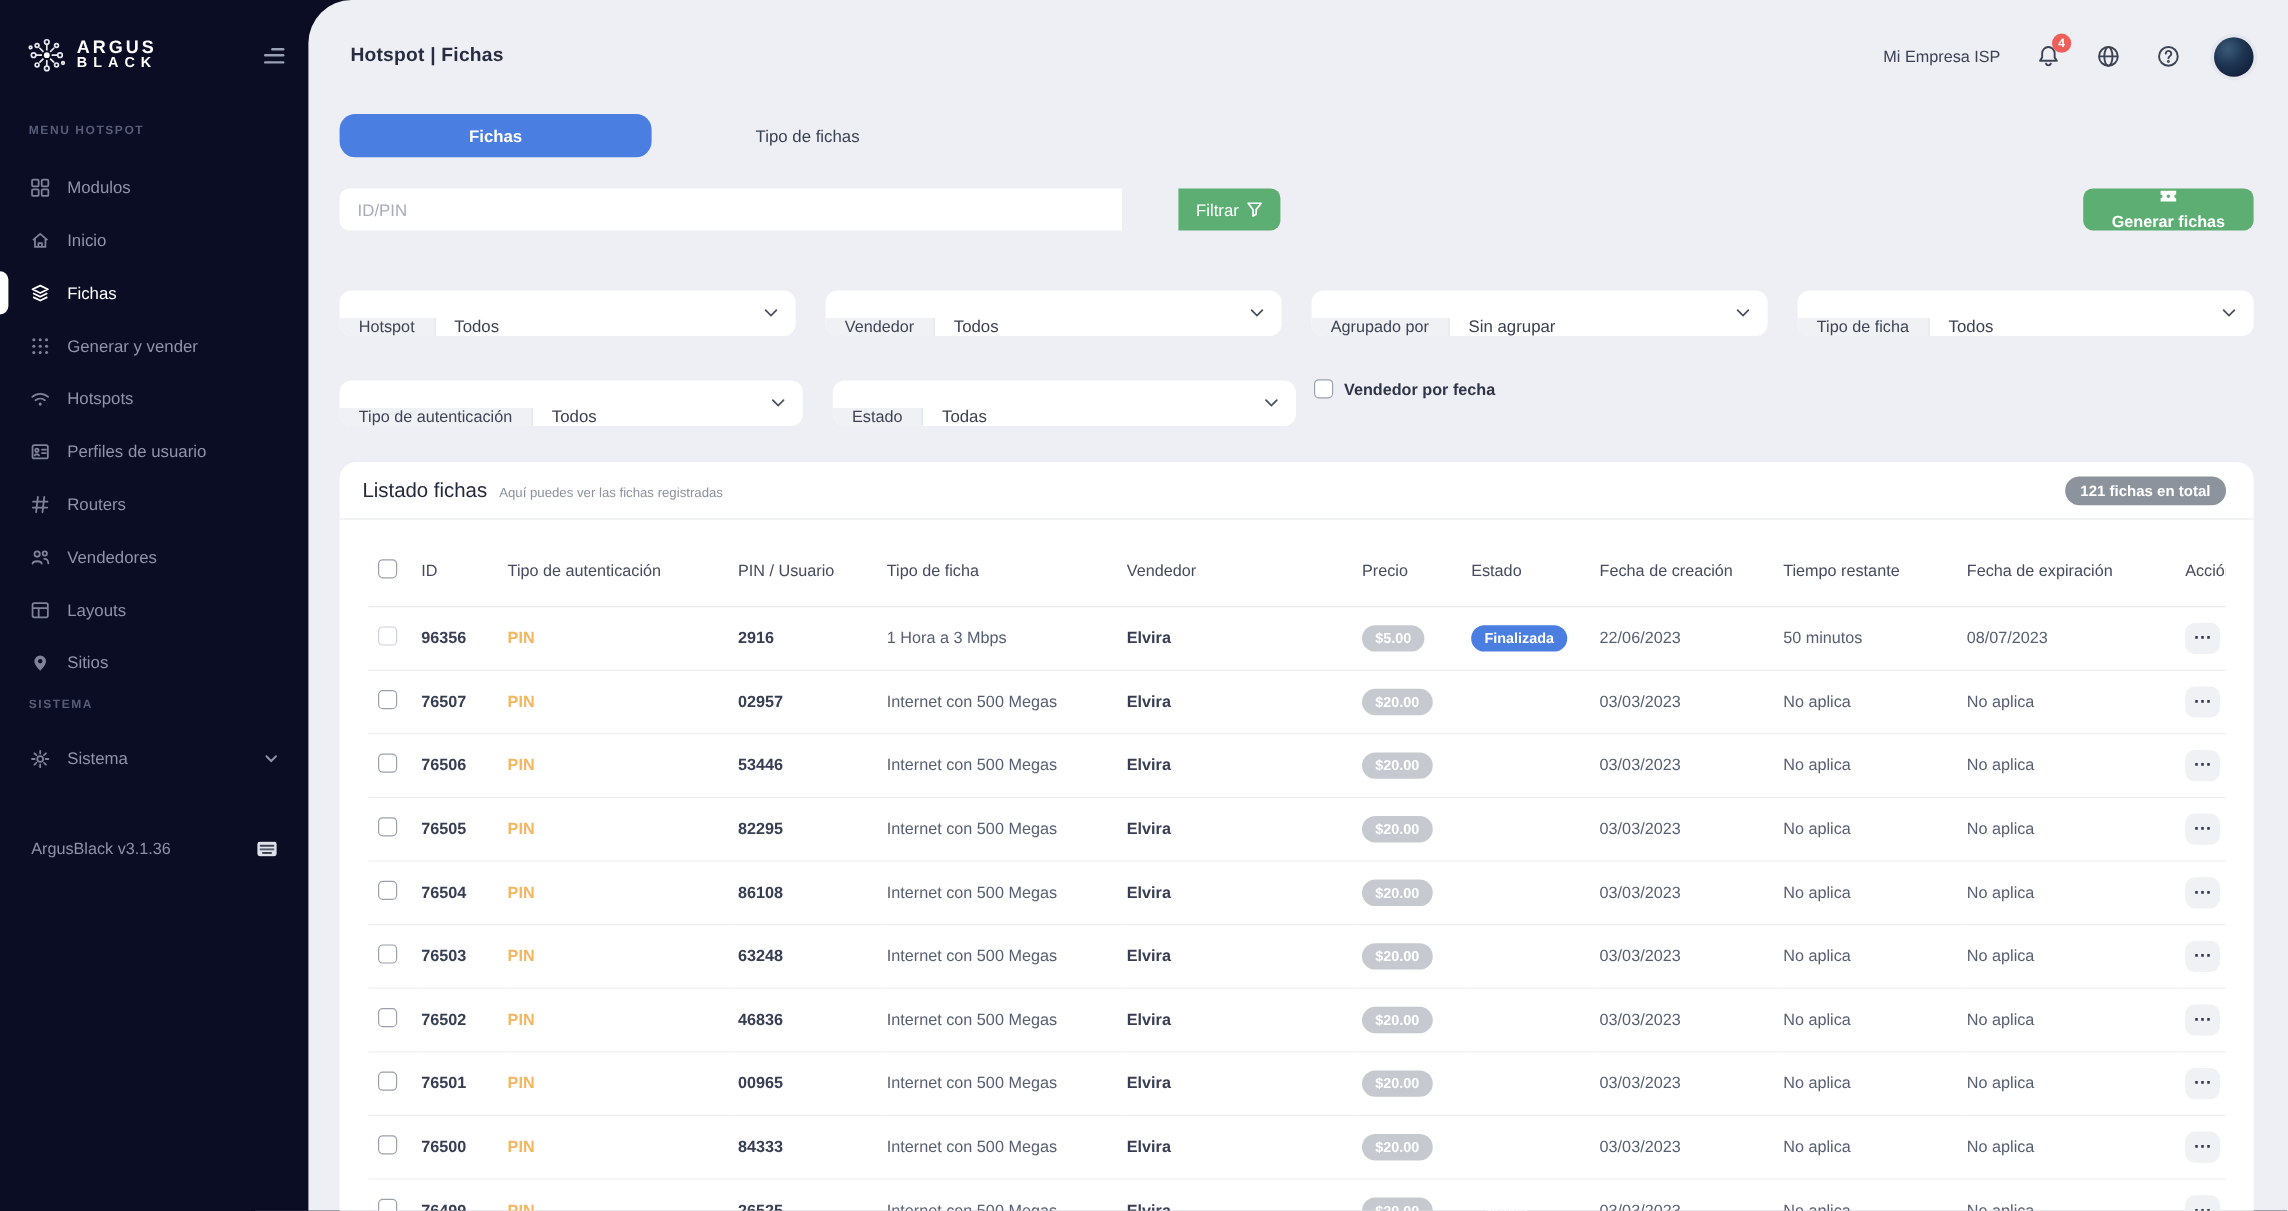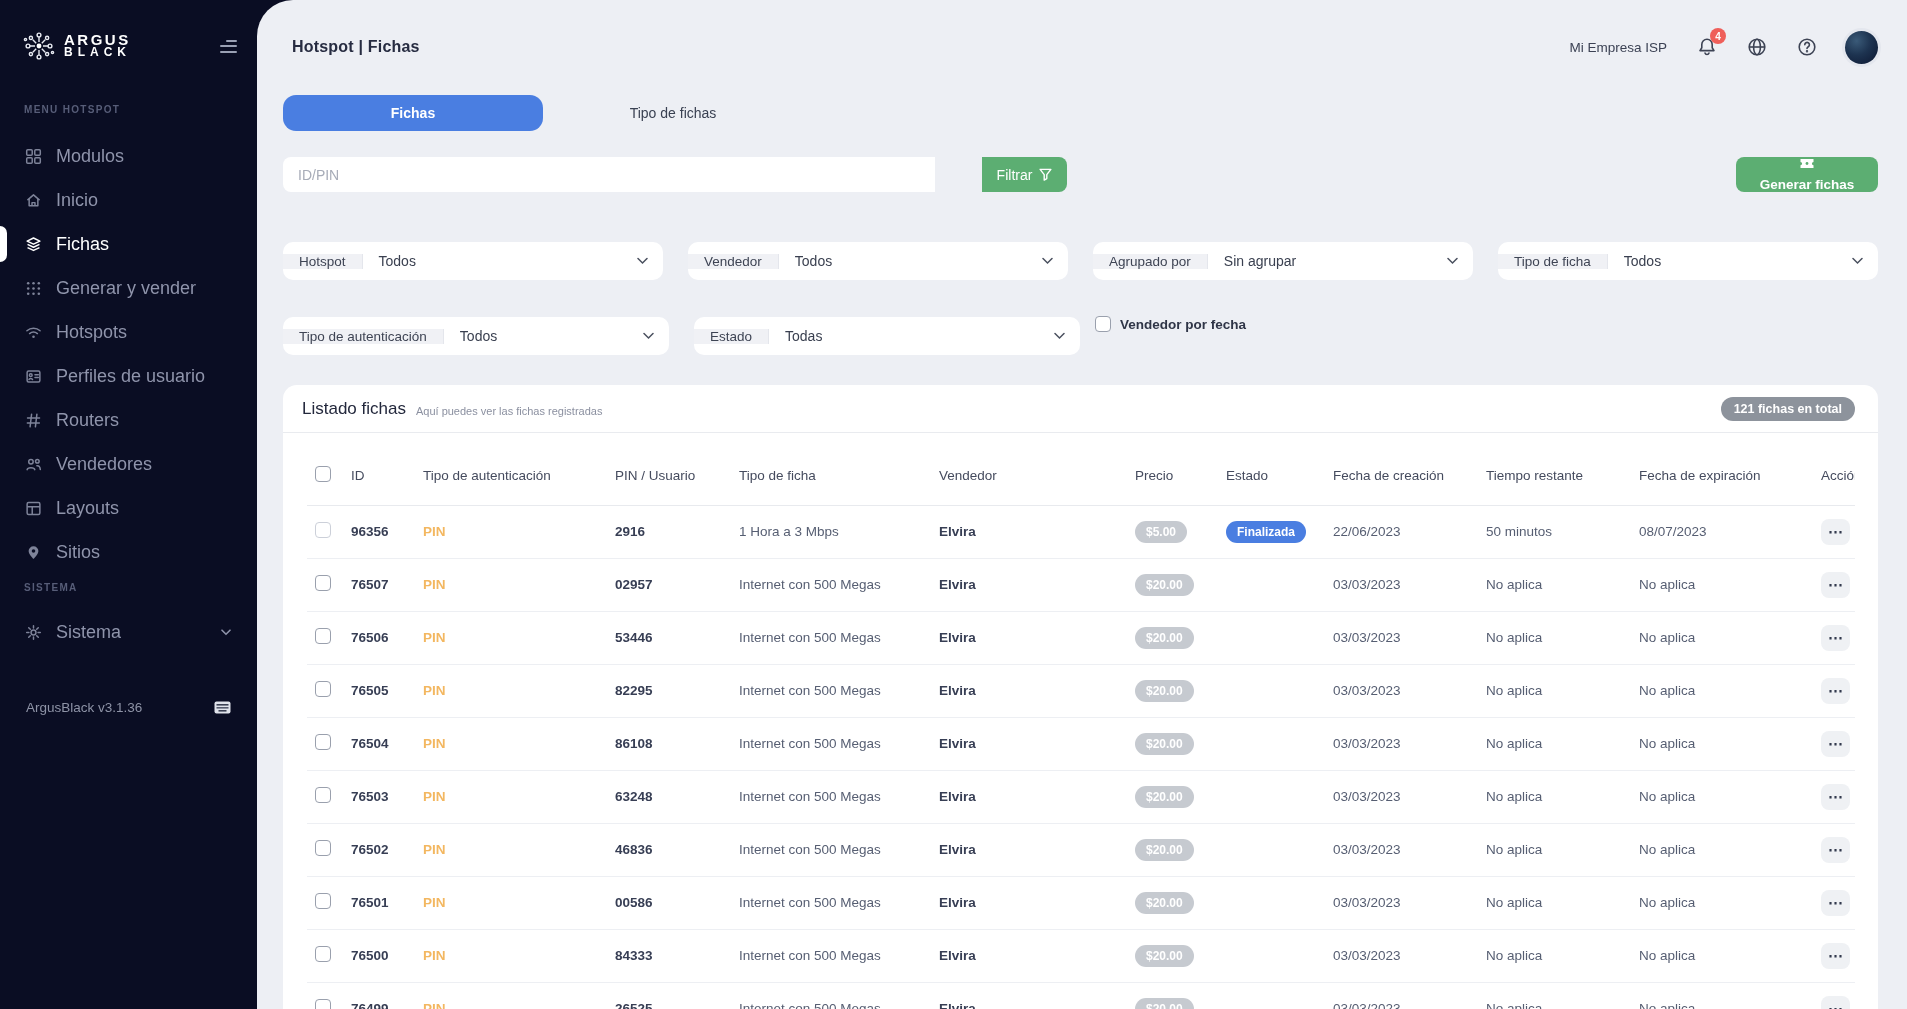--- a/index.html
+++ b/index.html
@@ -14,21 +14,21 @@
   .logo-text .l1 { font-size:15px; letter-spacing:2.5px; }
   .logo-text .l2 { font-size:12px; letter-spacing:5px; font-weight:600; }
   .hamburger { width:20px; display:flex; flex-direction:column; gap:3.5px; align-items:flex-end; cursor:pointer; }
   .hamburger i { display:block; height:2px; border-radius:2px; background:#9aa0b4; }
   .hamburger i:nth-child(1){ width:11px; }
   .hamburger i:nth-child(2){ width:17px; }
   .hamburger i:nth-child(3){ width:17px; }
 
   .menu-section { margin:12px 24px 0; font-size:10px; font-weight:bold; letter-spacing:1.3px; color:#575d78; height:14px; }
   nav.menu { margin-top:16px; }
-  .menu-item { position:relative; height:44px; display:flex; align-items:center; gap:14px; padding-left:25px; font-size:18px; font-weight:500; color:#8f94ab; cursor:pointer; }
+  .menu-item { position:relative; height:44px; display:flex; align-items:center; gap:14px; padding-left:25px; font-size:14px; font-weight:500; color:#8f94ab; cursor:pointer; }
   .menu-item .mi-icon { width:17px; height:17px; display:flex; align-items:center; color:#7e8399; }
   .menu-item.active { color:#ffffff; }
   .menu-item.active .mi-icon { color:#ffffff; }
   .menu-item.active::before { content:""; position:absolute; left:0; top:4px; width:7px; height:36px; background:#fff; border-radius:0 8px 8px 0; }
   .menu-item .chev { margin-left:auto; margin-right:26px; color:#8f94ab; }
 
   .sys-section { margin-top:8px; }
   .sys-item { margin-top:14px; }
   .version-row { position:absolute; left:26px; right:26px; top:700px; display:flex; align-items:center; justify-content:space-between; font-size:13.5px; color:#8e93a6; }
 
@@ -50,21 +50,21 @@
   .search-row { margin-top:26px; height:35px; display:flex; align-items:center; justify-content:space-between; }
   .search-group { display:flex; width:784px; height:35px;gap:47px; }
   .search-group input { flex:1; border:none; outline:none; background:#fff; border-radius:8px 0 0 8px; padding:0 15px; font-size:14px; color:#3a4050; font-family:inherit; }
   .search-group input::placeholder { color:#a7acb8; }
   .btn-filtrar { width:85px; border:none; background:#5cae72; color:#fff; border-radius:0 8px 8px 0; font-size:14px; font-family:inherit; display:flex; align-items:center; justify-content:center; gap:7px; cursor:pointer; }
   .btn-generate { width:142px; height:35px; border:none; background:#5cae72; color:#fff; border-radius:8px; font-size:13.5px; font-weight:bold; font-family:inherit; display:flex; align-items:center; justify-content:center; gap:7px; cursor:pointer;flex-direction:column; }
 
   .filters-row { display:flex; align-items:center; height:38px; }
   .row1 { margin-top:38px; gap:25px; }
   .row2 { margin-top:37px; }
-  .fgroup { height:38px; background:#fff; border-radius:10px; display:flex; align-items:center; overflow:hidden; cursor:pointer;margin-top:24px; }
+  .fgroup { height:38px; background:#fff; border-radius:10px; display:flex; align-items:flex-end; overflow:hidden; cursor:pointer;margin-top:24px; }
   .row1 .fgroup { flex:1; }
   .row2 .fgroup { width:386px; flex:none; }
   .row2 .fgroup + .fgroup { margin-left:25px; }
   .flabel { background:#f0f1f5; padding:0 16px; display:flex; align-items:center; font-size:13.5px; color:#3e4454; border-right:1px solid #e4e6ec; white-space:nowrap; }
   .fvalue { flex:1; padding:0 16px; display:flex; align-items:center; font-size:14px; color:#3a4050; }
   .fchevron { align-self:center; margin-right:15px; color:#4a505f; display:flex; }
 
   .cb { width:16px; height:16px; border:1.6px solid #9aa0ad; border-radius:4px; background:#fff; display:inline-block; cursor:pointer; }
   .cb-muted { border-color:#ccd0d9; }
   .date-check { margin-left:15px; display:flex; align-items:center; gap:9px; }
@@ -548,21 +548,21 @@
             <td>
               <button class="action-btn">
                 <span>⋯</span>
               </button>
             </td>
           </tr>
           <tr>
             <td class="c-check"><span class="cb"></span></td>
             <td class="c-id">76501</td>
             <td class="c-auth">PIN</td>
-            <td class="c-pin">00586</td>
+            <td class="c-pin">00965</td>
             <td>Internet con 500 Megas</td>
             <td class="c-vendor">Elvira</td>
             <td><span class="pill pill-gray">$20.00</span></td>
             <td><span class="pill pill-nueva">Nueva</span></td>
             <td>03/03/2023</td>
             <td>No aplica</td>
             <td>No aplica</td>
             <td>
               <button class="action-btn">
                 <span>⋯</span>

